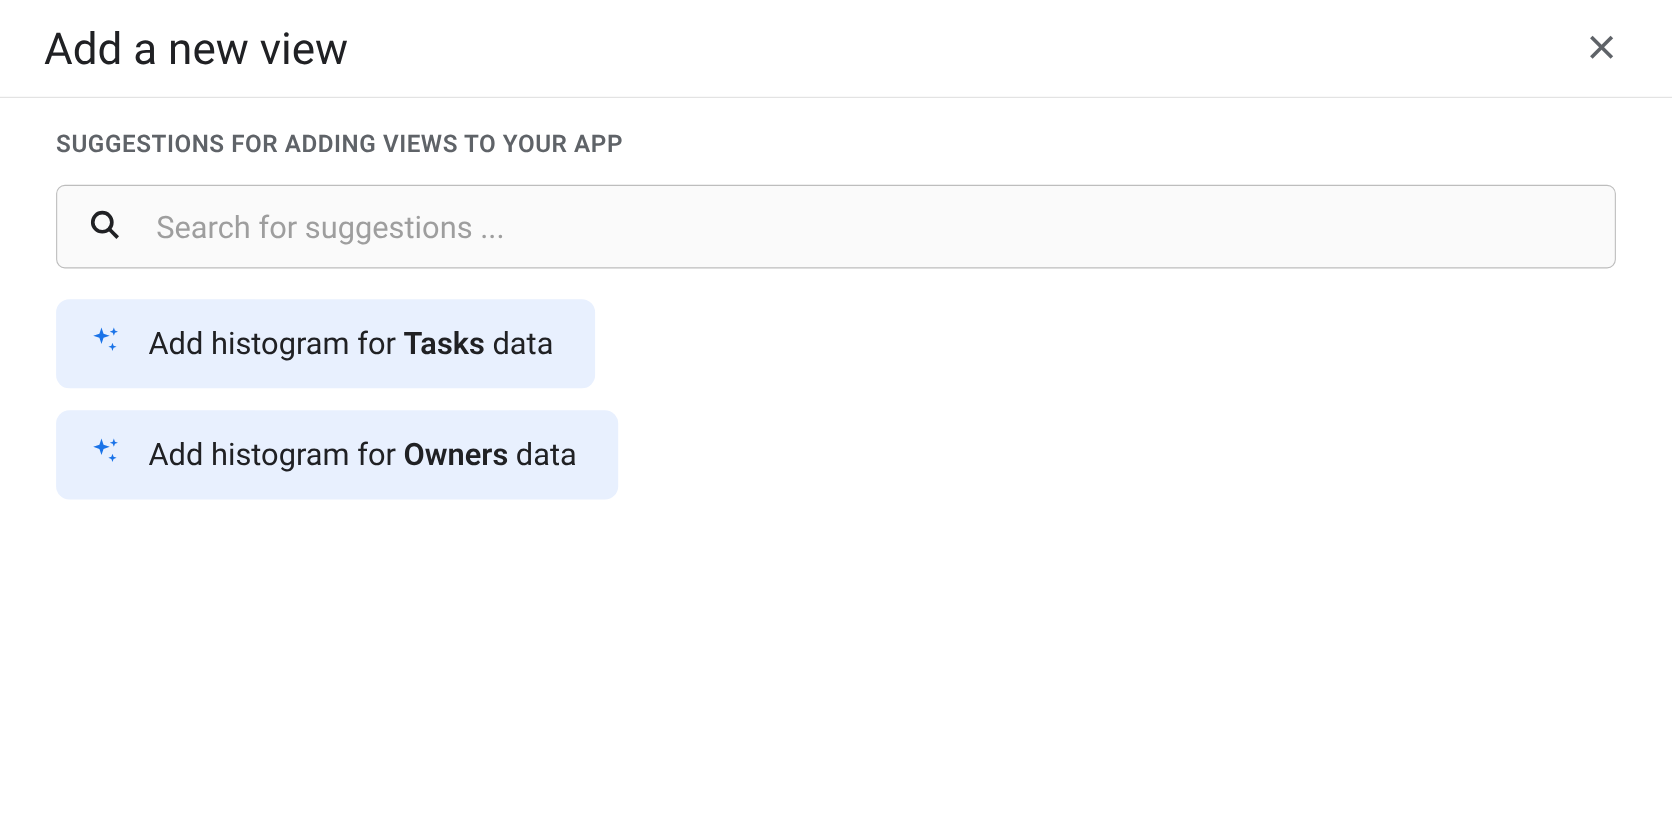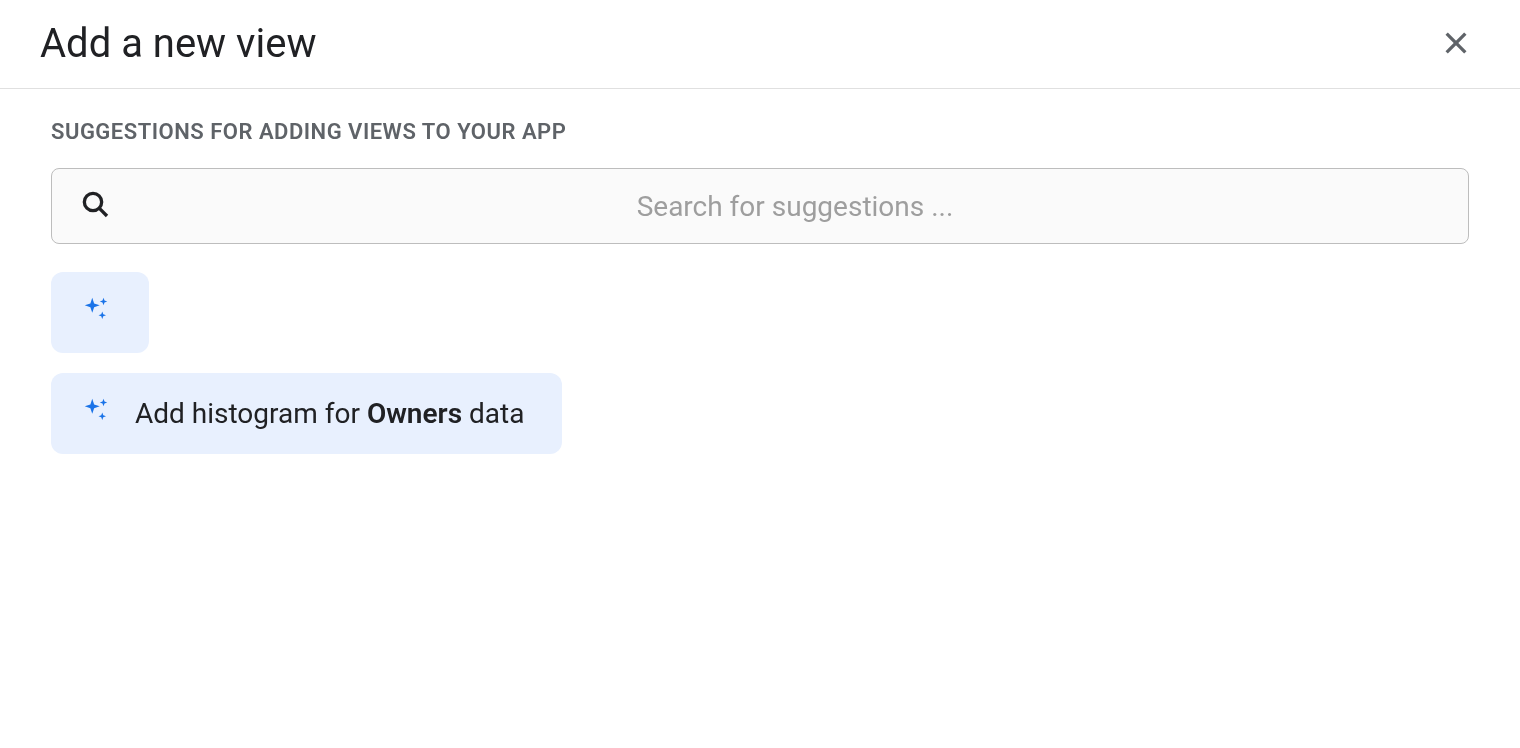--- a/index.html
+++ b/index.html
@@ -14,21 +14,21 @@
       height: 748px;
       overflow: hidden;
     }
     .dialog {
       display: flex;
       flex-direction: column;
       height: 100%;
     }
     .header {
       display: flex;
-      align-items: flex-start;
+      align-items: center;
       justify-content: space-between;
       padding: 20px 40px;
       border-bottom: 1px solid #e0e0e0;
     }
     .header-title {
       font-size: 40px;
       font-weight: 400;
       color: #202124;
     }
     .close-btn {
@@ -79,21 +79,20 @@
       width: 100%;
       height: 76px;
       padding: 0 20px 0 90px;
       font-size: 28px;
       border: 1px solid #bdbdbd;
       border-radius: 8px;
       background: #fafafa;
       color: #202124;
       outline: none;
       font-family: inherit;
-      text-align: center;
     }
     .search-input::placeholder {
       color: #9e9e9e;
     }
     .suggestion-list {
       display: flex;
       flex-direction: column;
       gap: 20px;
       align-items: flex-start;
     }
@@ -168,20 +167,23 @@
 
     <div class="suggestion-list">
       <button class="suggestion-item">
         <span class="sparkle-icon">
           <svg viewBox="0 0 24 24" fill="currentColor">
             <path d="M9 3 L10.5 7.5 L15 9 L10.5 10.5 L9 15 L7.5 10.5 L3 9 L7.5 7.5 Z"></path>
             <path d="M18 3 L18.8 5.2 L21 6 L18.8 6.8 L18 9 L17.2 6.8 L15 6 L17.2 5.2 Z"></path>
             <path d="M17 14 L17.8 16.2 L20 17 L17.8 17.8 L17 20 L16.2 17.8 L14 17 L16.2 16.2 Z"></path>
           </svg>
         </span>
+        <span class="suggestion-text">
+          <span>Add histogram for </span><strong>Tasks</strong><span> data</span>
+        </span>
       </button>
 
       <button class="suggestion-item">
         <span class="sparkle-icon">
           <svg viewBox="0 0 24 24" fill="currentColor">
             <path d="M9 3 L10.5 7.5 L15 9 L10.5 10.5 L9 15 L7.5 10.5 L3 9 L7.5 7.5 Z"></path>
             <path d="M18 3 L18.8 5.2 L21 6 L18.8 6.8 L18 9 L17.2 6.8 L15 6 L17.2 5.2 Z"></path>
             <path d="M17 14 L17.8 16.2 L20 17 L17.8 17.8 L17 20 L16.2 17.8 L14 17 L16.2 16.2 Z"></path>
           </svg>
         </span>

